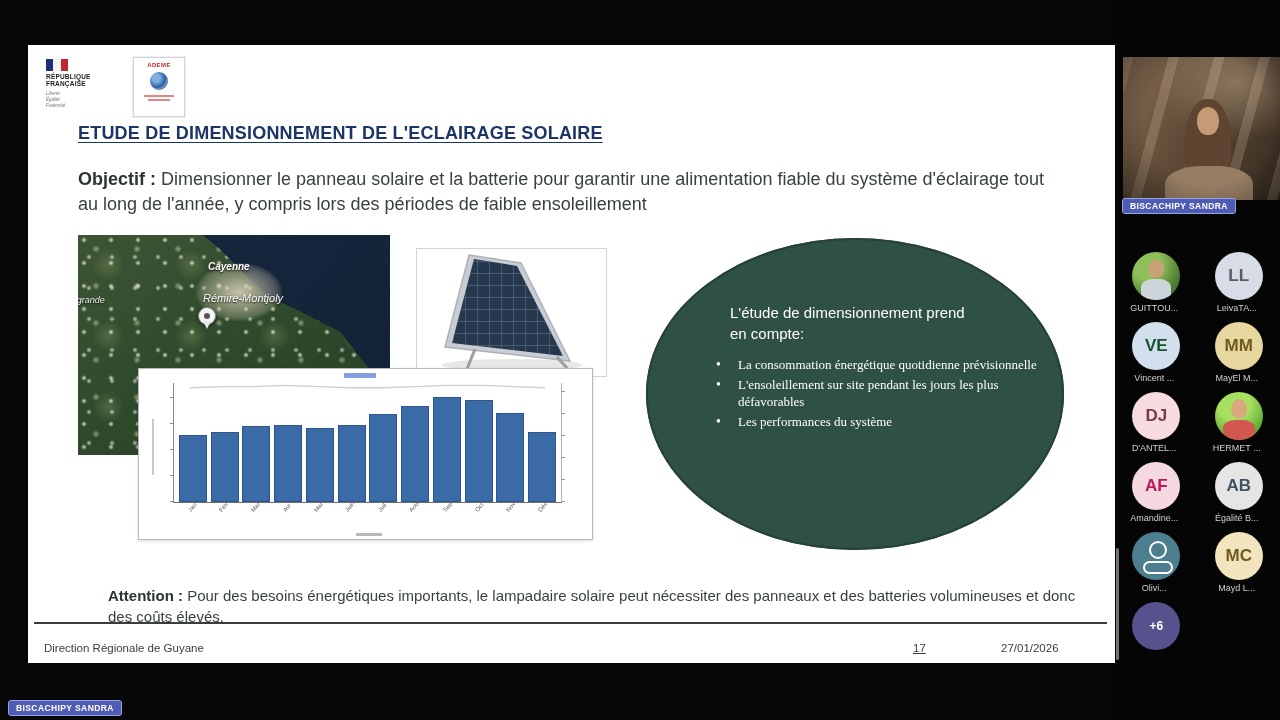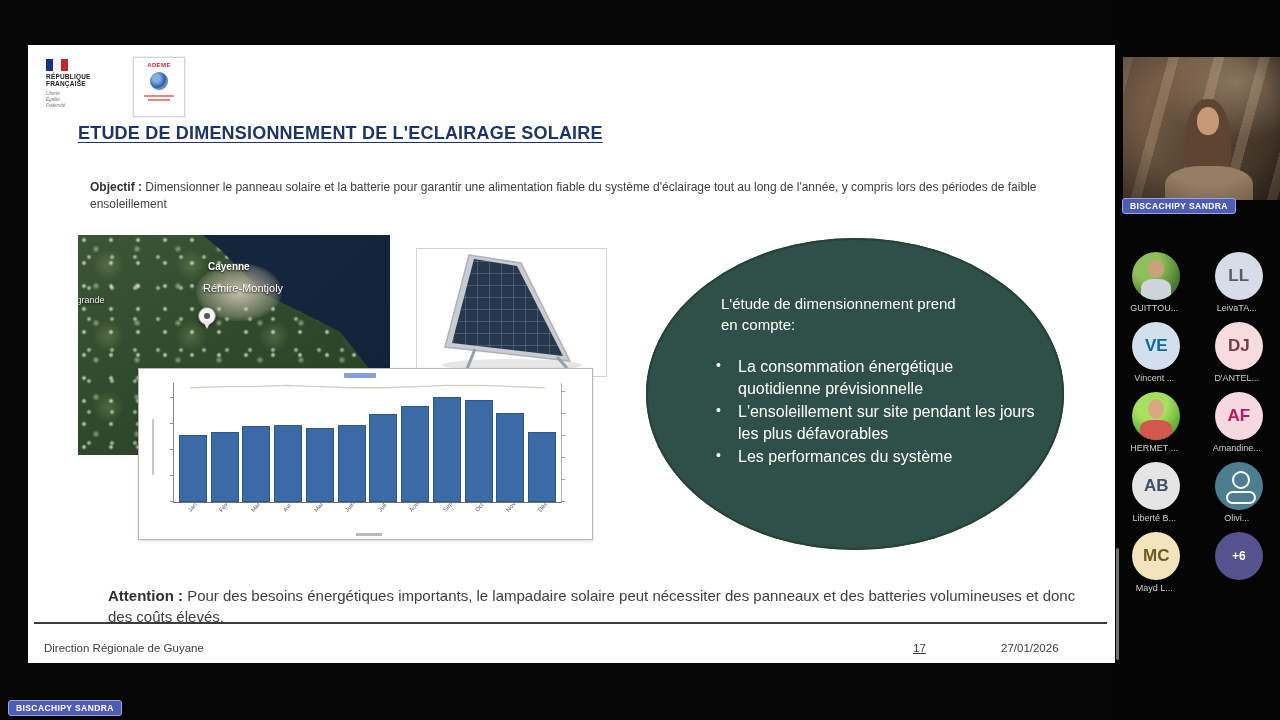--- a/index.html
+++ b/index.html
@@ -24,39 +24,39 @@
   .ademe-globe{width:18px;height:18px;border-radius:50%;margin-top:4px;
                background:radial-gradient(circle at 35% 35%, #7fb0e0 0 22%, #1c4fa0 60%, #123a7c 100%);
                box-shadow:inset -2px -2px 0 rgba(255,255,255,.35);}
   .ademe-lines{margin-top:5px;display:flex;flex-direction:column;gap:2px;align-items:center;}
   .ademe-lines i{display:block;width:30px;height:2px;background:#d86a66;opacity:.8;}
   .ademe-lines i:last-child{width:22px;}
 
   .title{position:absolute;left:50px;top:78px;margin:0;font-size:18px;font-weight:bold;color:#1d3566;
          letter-spacing:.2px;text-decoration:underline;text-underline-offset:3px;}
 
-  .objective{position:absolute;left:50px;top:122px;width:985px;margin:12px;font-size:12px;line-height:1.38;color:#38413f;}
+  .objective{position:absolute;left:50px;top:122px;width:985px;margin:0;font-size:18px;line-height:1.38;color:#38413f;}
   .objective b{color:#2c3432;}
 
   
   .map{position:absolute;left:50px;top:190px;width:312px;height:220px;overflow:hidden;
        background:
          radial-gradient(circle 2px at 6px 5px, rgba(245,245,225,.85), transparent 3px),
          radial-gradient(circle 3px at 18px 14px, rgba(222,230,190,.55), transparent 4px),
          radial-gradient(circle 2px at 11px 22px, rgba(250,250,235,.7), transparent 3px),
          radial-gradient(circle 14px at 30px 30px, rgba(120,140,90,.45), transparent 16px),
          linear-gradient(150deg,#3d5535 0%,#2f4a2c 45%,#263e26 100%);
        background-size:27px 23px,41px 37px,23px 31px,83px 71px,100% 100%;}
   .map .sea{position:absolute;inset:0;background:linear-gradient(135deg,#17293f 0%,#122136 100%);
        clip-path:polygon(40% 0, 100% 0, 100% 88%, 94% 62%, 84% 44%, 70% 34%, 60% 27%, 52% 16%, 46% 7%);}
   .map .city{position:absolute;left:118px;top:28px;width:86px;height:58px;border-radius:50%;
        background:radial-gradient(ellipse at center, rgba(224,214,190,.85), rgba(190,185,160,.35) 60%, transparent 75%);}
-  .m-label{position:absolute;color:#fff;text-shadow:0 1px 2px rgba(0,0,0,.9);white-space:nowrap;}
+  .m-label{position:absolute;color:#fff;text-shadow:0 1px 2px rgba(0,0,0,.9);white-space:nowrap;font-style:italic;}
   .m-label.l1{left:130px;top:26px;font-size:10px;font-weight:bold;}
-  .m-label.l2{left:125px;top:47px;font-size:11px;}
+  .m-label.l2{left:125px;top:57px;font-size:11px;}
   .m-label.l3{left:-26px;top:60px;font-size:9px;opacity:.9;}
   .pin{position:absolute;left:120px;top:72px;width:16px;height:16px;background:#f5f5f5;border:1px solid #888;
        border-radius:50%;box-shadow:0 1px 3px rgba(0,0,0,.6);}
   .pin:after{content:"";position:absolute;left:4px;top:13px;border-left:4px solid transparent;
        border-right:4px solid transparent;border-top:8px solid #e8e8e8;}
   .pin i{position:absolute;left:5px;top:5px;width:6px;height:6px;border-radius:50%;background:#555;}
 
   
   .panel-img{position:absolute;left:388px;top:203px;width:189px;height:127px;background:#fff;
              border:1px solid #d5d5d5;}
@@ -76,23 +76,23 @@
   .bars i{width:7.3%;background:#3a6ba6;border:1px solid #2c568c;box-sizing:border-box;}
   .overlay{position:absolute;inset:0;width:100%;height:100%;}
   .xlabels{position:absolute;left:34px;right:30px;bottom:8px;height:22px;display:flex;
            justify-content:space-around;padding:0 3px;}
   .xlabels span{font-size:6px;color:#5a5a5a;transform:rotate(-50deg);transform-origin:top left;white-space:nowrap;}
   .xtitle{position:absolute;left:48%;bottom:3px;width:26px;height:3px;background:#8a8a8a;opacity:.6;}
 
   
   .ellipse{position:absolute;left:618px;top:193px;width:418px;height:312px;border-radius:50%;
            background:#2f5047;color:#fff;box-shadow:0 0 0 2px #264138 inset;}
-  .e-intro{position:absolute;left:72px;top:52px;width:250px;margin:3px;font-size:15px;line-height:1.4;}
+  .e-intro{position:absolute;left:72px;top:52px;width:250px;margin:12px;font-size:15px;line-height:1.4;}
   .ellipse ul{position:absolute;left:64px;top:118px;width:300px;margin:0;padding:0 0 0 28px;}
-  .ellipse li{font-size:16px;line-height:1.35;margin-bottom:2px;list-style:none;position:relative;}
+  .ellipse li{font-size:13px;line-height:1.35;margin-bottom:2px;list-style:none;position:relative;font-family:Liberation Serif, serif;}
   .ellipse li:before{content:"•";position:absolute;left:-22px;top:0;font-size:14px;}
 
   .attention{position:absolute;left:62px;top:522px;width:980px;margin:18px;font-size:15px;line-height:1.4;color:#38413f;}
   .attention b{color:#2c3432;}
 
   .divider{position:absolute;left:6px;right:8px;top:577px;height:2px;background:#3c3c3c;}
   .footer-left{position:absolute;left:16px;top:597px;font-size:11.5px;color:#3c3c3c;}
   .footer-page{position:absolute;left:885px;top:597px;font-size:11.5px;color:#3c3c3c;text-decoration:underline;}
   .footer-date{position:absolute;left:973px;top:597px;font-size:11.5px;color:#3c3c3c;}
 
@@ -262,38 +262,42 @@
   <div class="p-grid" id="participants">
       <div class="tile">
         <div class="avatar ph-man-foliage"></div>
         <div class="cap">GUITTOU...</div>
       </div>
       <div class="tile">
         <div class="avatar" style="background: rgb(216, 220, 230); color: rgb(86, 91, 104);">LL</div>
         <div class="cap">LeivaTA...</div>
       </div>
       <div class="tile">
-        <div class="avatar" style="background: rgb(211, 223, 236); color: #0369a1;">VE</div>
+        <div class="avatar" style="background: rgb(211, 223, 236); color: #14532d;">VE</div>
         <div class="cap">Vincent ...</div>
+      </div>
+      <div class="tile">
+        <div class="avatar" style="background: rgb(230, 215, 158); color: rgb(110, 90, 30);">MM</div>
+        <div class="cap">MayEl M...</div>
       </div>
       <div class="tile">
         <div class="avatar" style="background: rgb(246, 219, 223); color: rgb(122, 59, 70);">DJ</div>
         <div class="cap">D'ANTEL...</div>
       </div>
       <div class="tile">
         <div class="avatar ph-woman-green"></div>
         <div class="cap">HERMET ...</div>
       </div>
       <div class="tile">
         <div class="avatar" style="background: rgb(246, 216, 224); color: #be185d;">AF</div>
         <div class="cap">Amandine...</div>
       </div>
       <div class="tile">
         <div class="avatar" style="background: #e5e5e5; color: rgb(63, 82, 98);">AB</div>
-        <div class="cap">Liberté B...</div>
+        <div class="cap">Égalité B...</div>
       </div>
       <div class="tile">
         <div class="avatar" style="background: rgb(77, 126, 144); color: rgb(255, 255, 255);">
           <span class="icn-head"></span>
           <span class="icn-body"></span>
         </div>
         <div class="cap">Olivi...</div>
       </div>
       <div class="tile">
         <div class="avatar" style="background: rgb(242, 228, 189); color: rgb(110, 90, 32);">MC</div>

